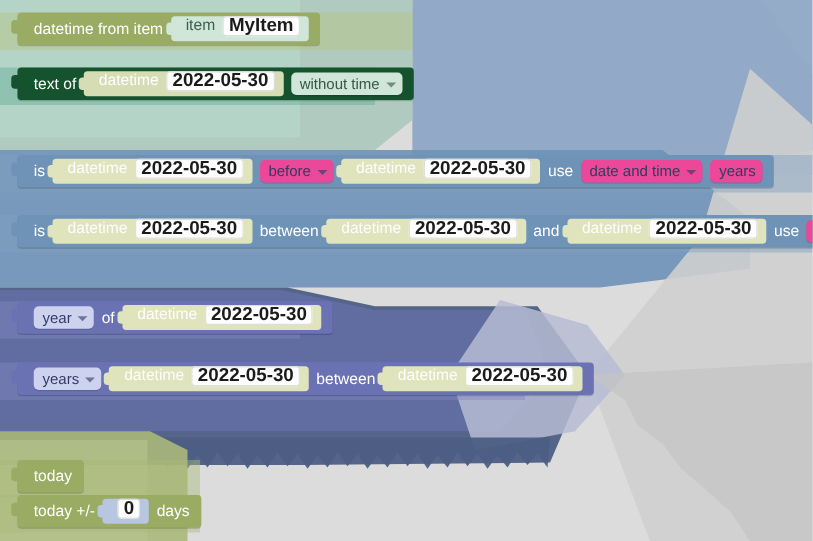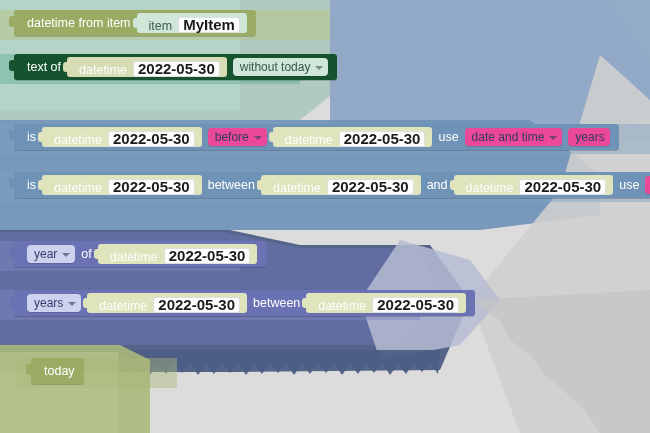--- a/index.html
+++ b/index.html
@@ -60,21 +60,21 @@
   .block.green  { background:#9aab63; }
   .block.teal   { background:#14532d; }
   .block.blue   { background:#6f93b7; }
   .block.indigo { background:#6b72b4; }
   .block.olive  { background:#9aab63; }
 
   
   .inner {
     position:relative;
     display:inline-flex;
-    align-items:flex-end;
+    align-items:flex-start;
     gap:6px;
     height:20px;
     padding:0 7px 0 12px;
     border-radius:3px;
     font-size:12px;
     color:#fff;
   }
   .inner::before{
     content:"";
     position:absolute;
@@ -171,21 +171,21 @@
           <span class="field">MyItem</span>
         </span>
       </div></div>
     <div class="block-row" style="top: 54px; height: 30px; width: 650px;"><div class="row-band" style="width: 300px; background: rgb(111, 179, 156); opacity: 0.55;"></div><div class="block teal">
         <span class="lbl">text of</span>
         <span class="inner cream">
           <span class="lbl">datetime</span>
           <span class="field">2022-05-30</span>
         </span>
         <span class="dropdown mint">
-          <span>without today</span>
+          <span>without time</span>
           <span class="caret"></span>
         </span>
       </div></div>
     <div class="block-row" style="top: 124px; height: 30px; width: 650px;"><div class="row-band" style="width: 650px; background: rgb(127, 160, 193); opacity: 0.45;"></div><div class="block blue">
         <span class="lbl">is</span>
         <span class="inner pale">
           <span class="lbl">datetime</span>
           <span class="field">2022-05-30</span>
         </span>
         <span class="dropdown sky">
@@ -245,16 +245,23 @@
         <span class="inner pale">
           <span class="lbl">datetime</span>
           <span class="field">2022-05-30</span>
         </span>
         <span class="lbl">between</span>
         <span class="inner pale">
           <span class="lbl">datetime</span>
           <span class="field">2022-05-30</span>
         </span>
       </div></div>
-    <div class="block-row" style="top: 358px; height: 30px; width: 514px; margin-left: 17px;"><div class="row-band" style="width: 160px; background: rgb(170, 184, 122); opacity: 0.45;"></div><div class="block olive">
+    <div class="block-row" style="top: 368px; height: 30px; width: 514px;"><div class="row-band" style="width: 160px; background: rgb(170, 184, 122); opacity: 0.45;"></div><div class="block olive">
         <span class="lbl">today</span>
       </div></div>
+    <div class="block-row" style="top: 396px; height: 30px; width: 650px;"><div class="row-band" style="width: 160px; background: rgb(170, 184, 122); opacity: 0.45;"></div><div class="block olive">
+        <span class="lbl">today +/-</span>
+        <span class="inner sky">
+          <span class="field num">0</span>
+        </span>
+        <span class="lbl">days</span>
+      </div></div>
   </div>
 
 </body></html>

